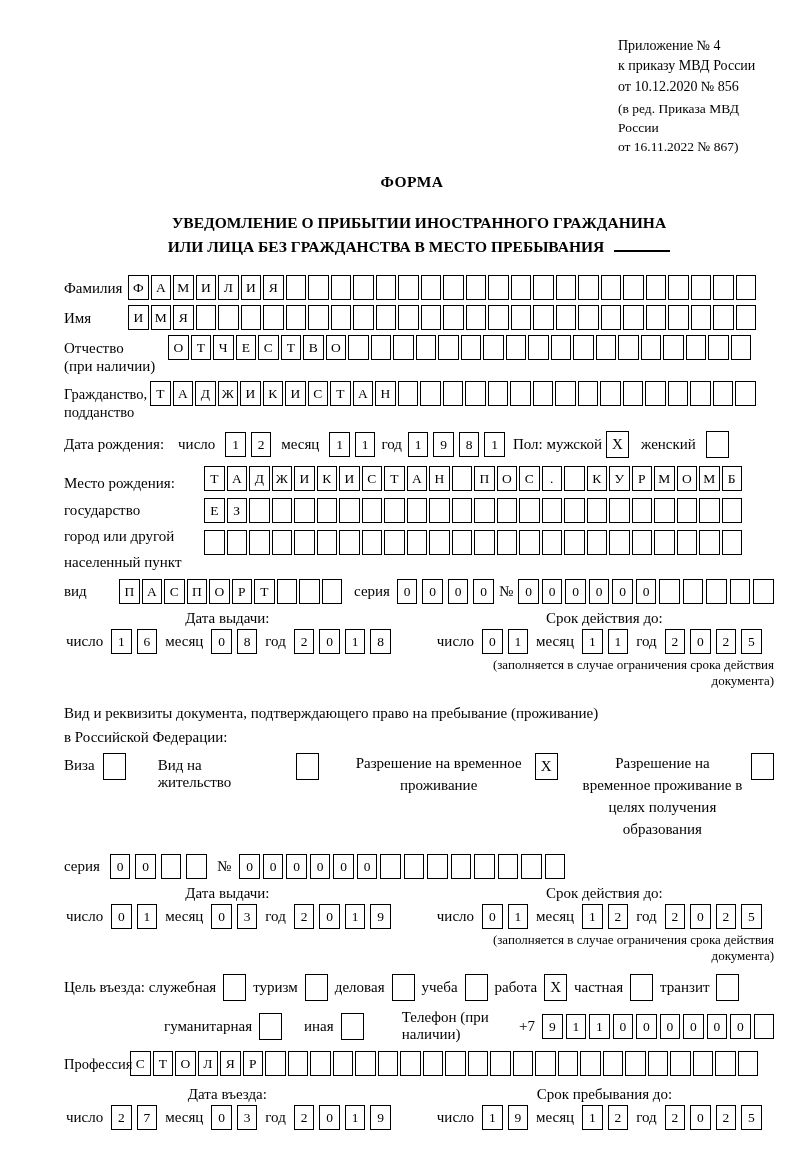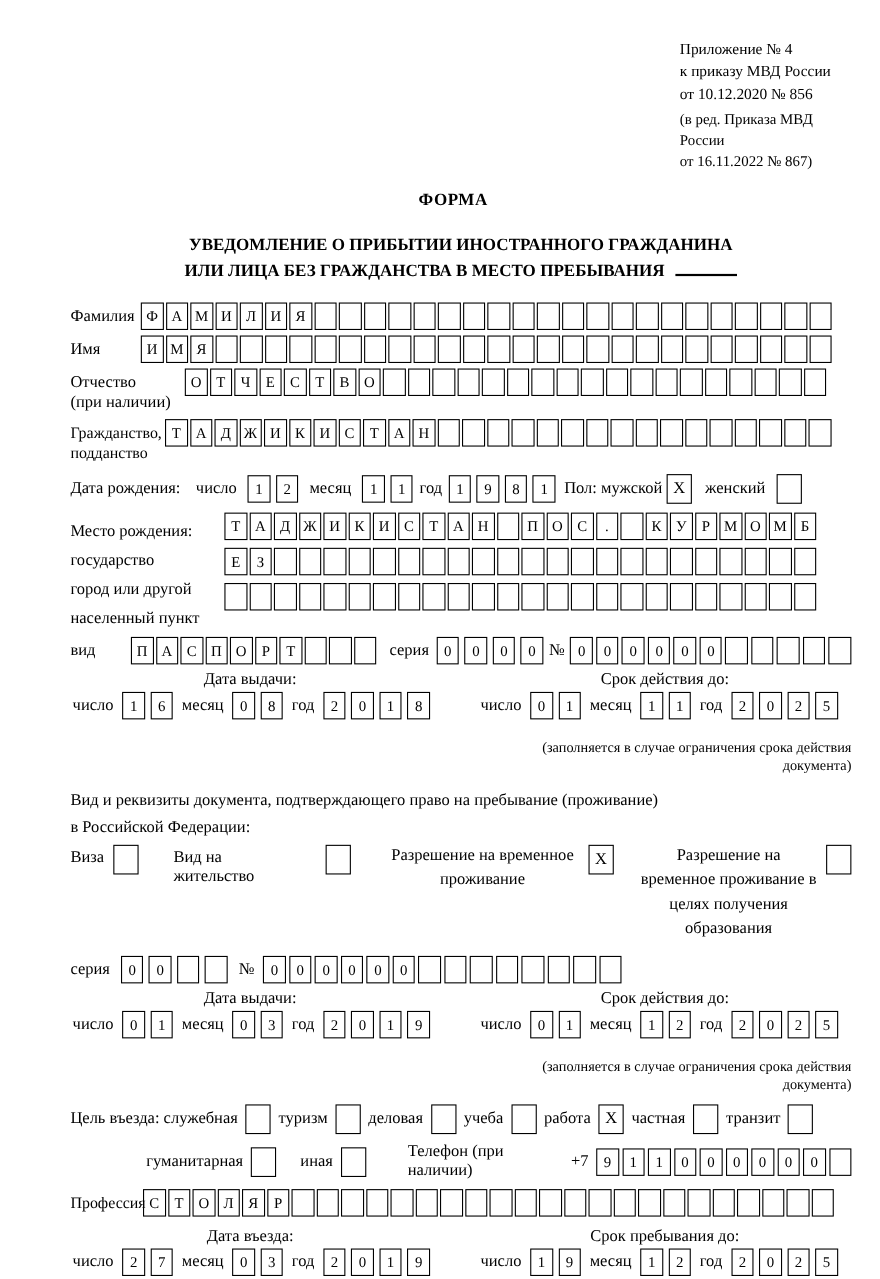--- a/index.html
+++ b/index.html
@@ -19,21 +19,21 @@
         line-height:23px;font-size:13.5px;overflow:hidden;}
   .dcells{display:inline-flex;gap:5px;vertical-align:middle;}
   .box{flex:none;display:inline-block;width:21px;height:25px;border:1.5px solid #000;
        text-align:center;line-height:25px;font-size:15px;vertical-align:middle;}
   .doc-hdr{text-align:center;font-weight:bold;margin-top:9px;font-size:15px;}
   .dates{display:flex;margin-top:6px;gap:44px;}
   .datecol{display:flex;flex-direction:column;}
   .datetitle{text-align:center;font-size:15px;margin-bottom:2px;}
   .daterow{display:flex;align-items:center;gap:6px;}
   .daterow .word{padding:0 2px;}
-  .note{font-size:13px;margin-top:18px;text-align:right;}
+  .note{font-size:13px;margin-top:3px;text-align:right;}
   .para{margin-top:12px;line-height:1.6;}
   .ckrow{display:flex;align-items:flex-start;margin-top:4px;gap:8px;}
   .optwrap{text-align:center;line-height:1.45;}
   .gap8{width:8px;flex:none;} .gap16{width:16px;flex:none;} .gap24{width:24px;flex:none;}
   .purline{display:flex;align-items:center;gap:7px;margin-top:10px;flex-wrap:nowrap;}
 </style>
 </head>
 <body>
 
 <div class="page">
@@ -516,21 +516,21 @@
     <span>учеба</span>
     <span class="box"></span>
     <span>работа</span>
     <span class="box">X</span>
     <span>частная</span>
     <span class="box"></span>
     <span>транзит</span>
     <span class="box"></span>
   </div>
 
-  <div class="purline" style="margin-left:69px;margin-top:8px">
+  <div class="purline" style="margin-left:100px;margin-top:8px">
     <span>гуманитарная</span>
     <span class="box"></span>
     <span class="gap8"></span>
     <span>иная</span>
     <span class="box"></span>
     <span class="gap24"></span>
     <span>Телефон (при наличии)</span>
     <span class="gap16"></span>
     <span>+7</span>
     <span class="cellrow" style="gap:3px">

